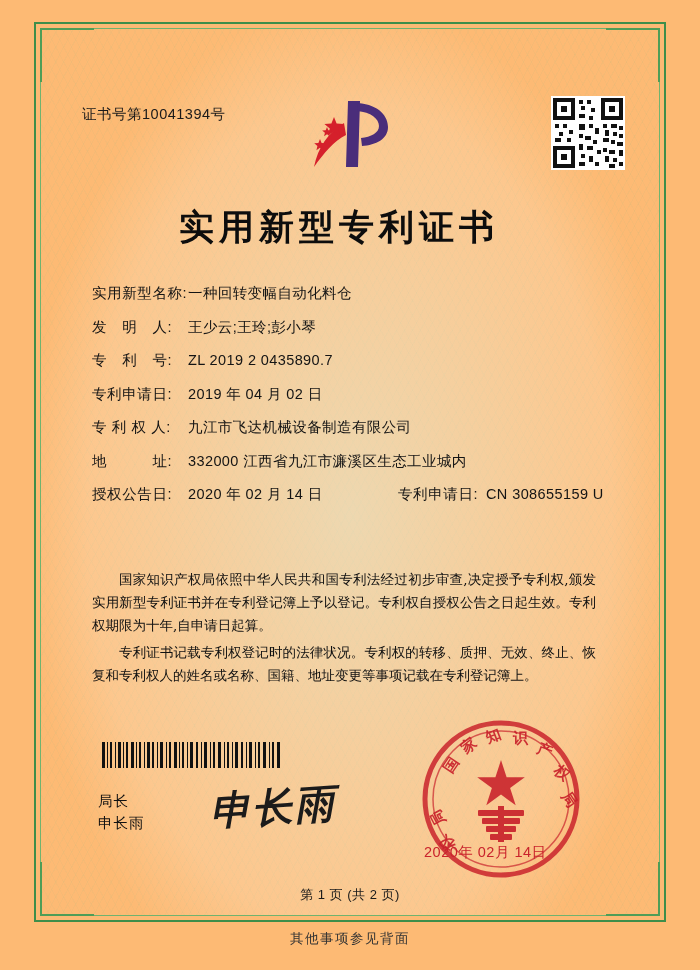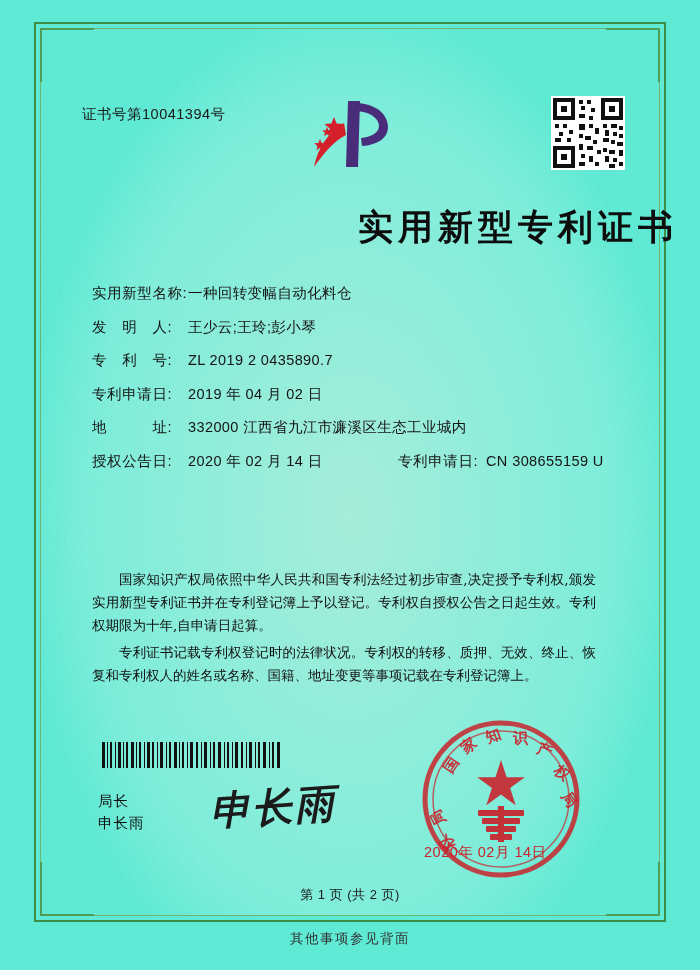--- a/index.html
+++ b/index.html
@@ -7,21 +7,21 @@
     padding: 0;
     background: #ffffff;
   }
   body {
     font-family: "Liberation Sans", sans-serif;
   }
   .page {
     position: relative;
     width: 700px;
     height: 970px;
-    background: #5eead4;
+    background: #fdba74;
     overflow: hidden;
   }
   
   .border-outer {
     position: absolute;
     left: 34px;
     top: 22px;
     width: 632px;
     height: 900px;
     border: 2px solid #3e8e4a;
@@ -88,21 +88,21 @@
     width: 74px;
     height: 74px;
     background: #ffffff;
   }
 
   .title {
     position: absolute;
     left: 0;
     top: 204px;
     width: 678px;
-    text-align: right;
+    text-align: center;
     font-family: "DejaVu Serif", serif;
     font-size: 35px;
     font-weight: bold;
     color: #0d0d0d;
     letter-spacing: 5px;
   }
 
   .fields {
     position: absolute;
     left: 92px;
@@ -328,20 +328,24 @@
     </div>
     <div class="field-row">
       <span class="field-label">专　利　号:</span>
       <span class="field-value">ZL 2019 2 0435890.7</span>
     </div>
     <div class="field-row">
       <span class="field-label">专利申请日:</span>
       <span class="field-value">2019 年 04 月 02 日</span>
     </div>
     <div class="field-row">
+      <span class="field-label">专 利 权 人:</span>
+      <span class="field-value">九江市飞达机械设备制造有限公司</span>
+    </div>
+    <div class="field-row">
       <span class="field-label">地　　　址:</span>
       <span class="field-value">332000 江西省九江市濂溪区生态工业城内</span>
     </div>
     <div class="field-row pair">
       <span class="field-label">授权公告日:</span>
       <span class="field-value">2020 年 02 月 14 日</span>
       <span class="field-label2">专利申请日:</span>
       <span class="field-value2">CN 308655159 U</span>
     </div>
   </div>

